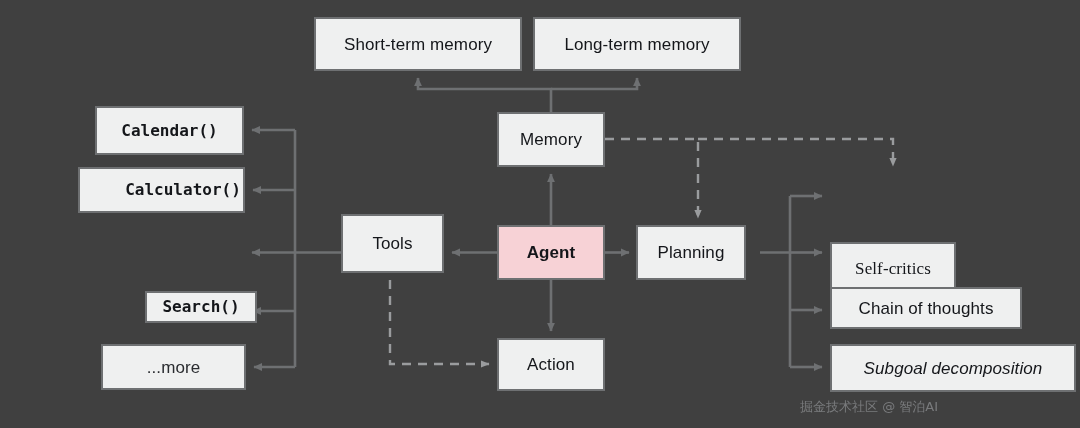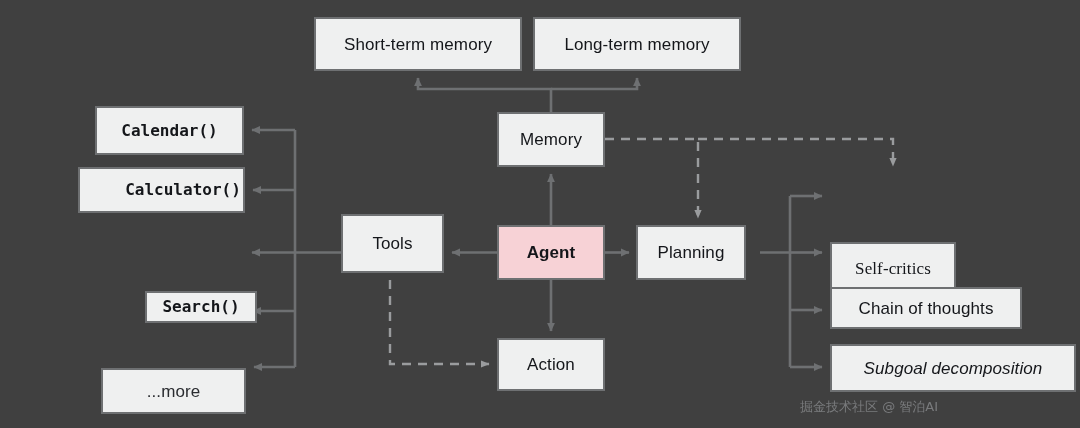--- a/index.html
+++ b/index.html
@@ -46,21 +46,20 @@
     letter-spacing: 0px;
   }
   .node.agent {
     background: #f7d2d6;
     border-color: #6e7072;
     font-weight: 700;
   }
   .node.sans-more {
     font-size: 17px;
     color: #2a2c30;
-    margin-top: 24px;
   }
   #watermark {
     position: absolute;
     left: 800px;
     top: 392px;
     width: 272px;
     height: 30px;
     font-family: "DejaVu Sans", sans-serif;
     font-size: 13px;
     color: #8f9194;

